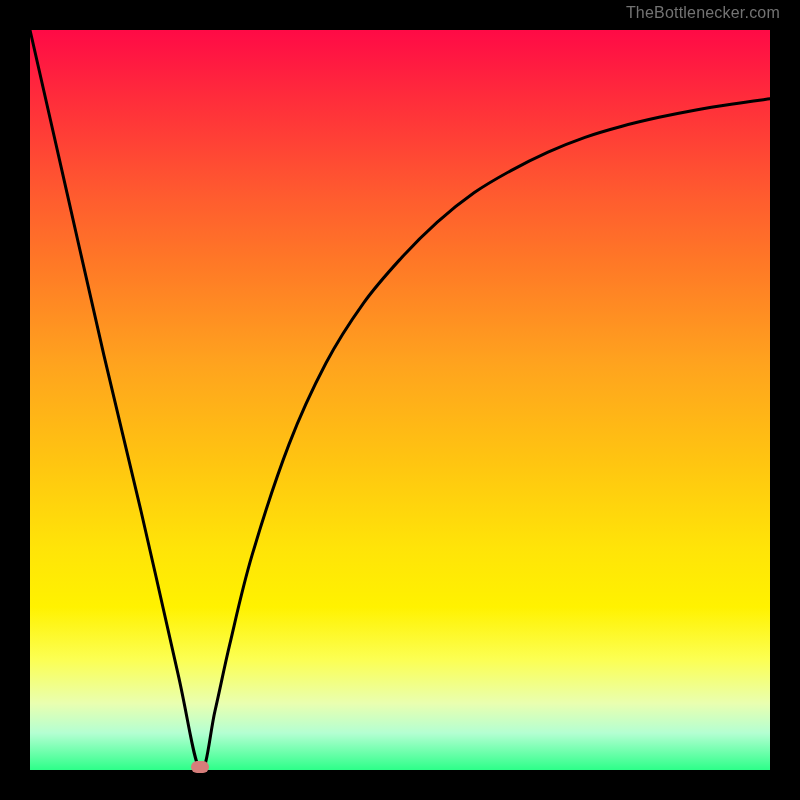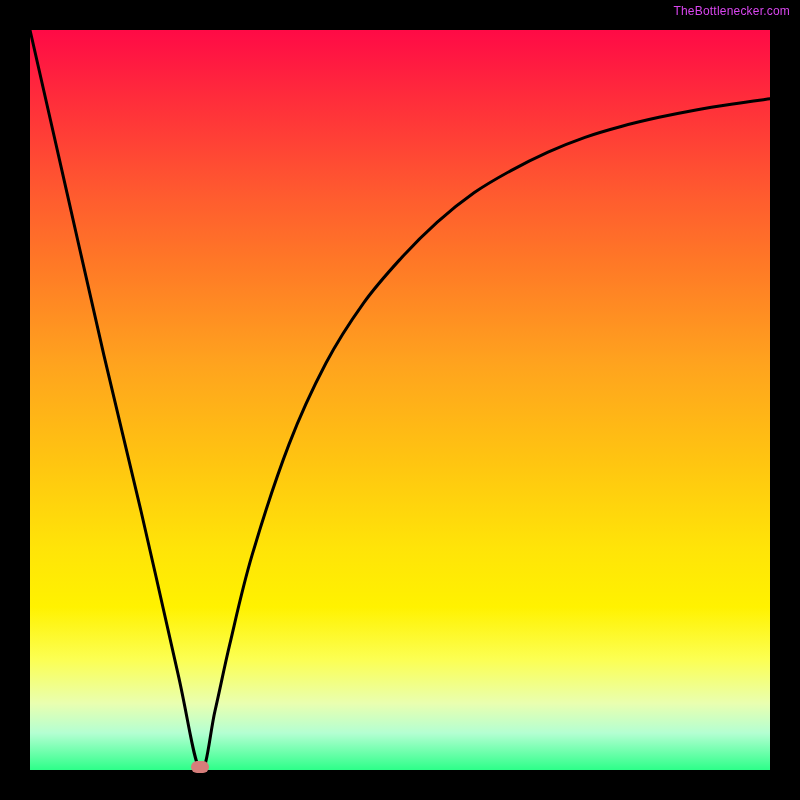--- a/index.html
+++ b/index.html
@@ -34,23 +34,23 @@
       #fff200 78%,
       #fcff52 85%,
       #e9ffb0 91%,
       #b4ffd2 95%,
       #2dff89 100%
     );
   }
   .attribution {
     position: absolute;
     top: 4px;
-    right: 10px;
-    color: #d946ef;
-    font-size: 12px;
+    right: 20px;
+    color: #737373;
+    font-size: 16px;
     letter-spacing: 0.2px;
     font-weight: 400;
   }
   svg.curve {
     position: absolute;
     left: 0;
     top: 0;
     width: 740px;
     height: 740px;
     overflow: visible;

